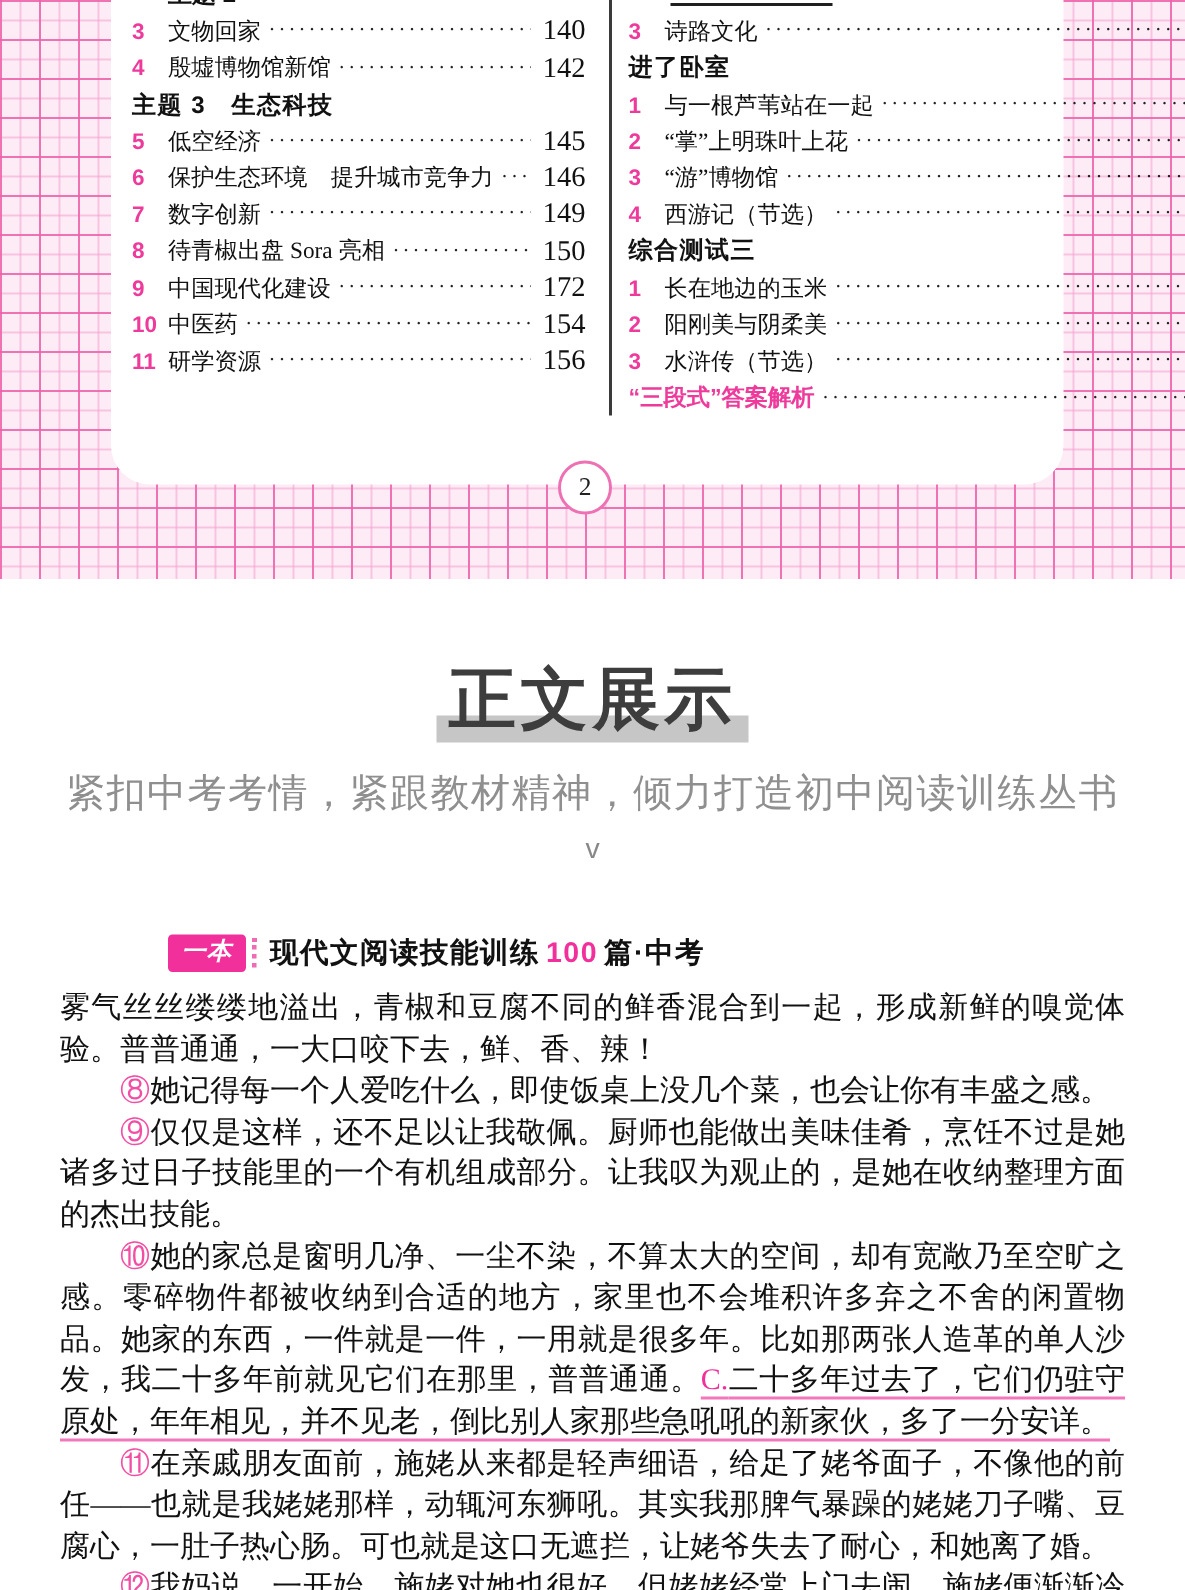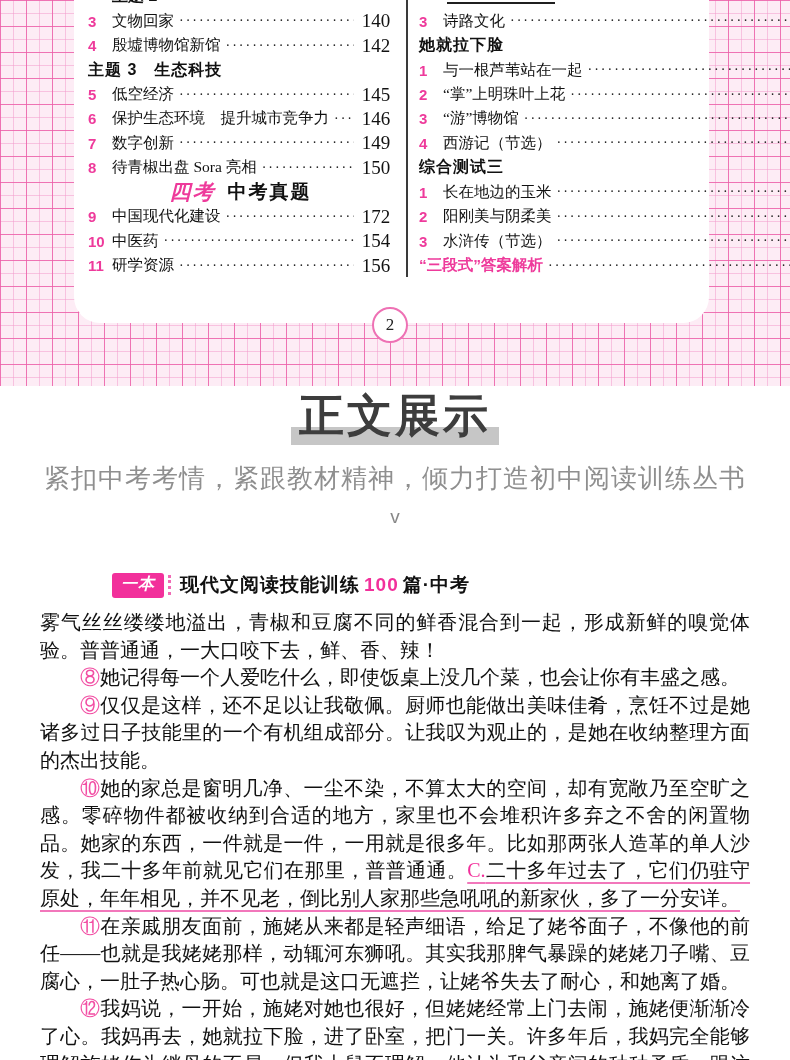--- a/index.html
+++ b/index.html
@@ -37,21 +37,21 @@
   .partial{height:9px;overflow:hidden;position:relative;}
   .partial span{position:absolute;top:-14px;left:24px;font-weight:700;font-size:16px;
             font-family:"Liberation Sans",sans-serif;color:#111;}
   .rule-partial{height:9px;position:relative;}
   .rule-partial div{position:absolute;top:2px;left:28px;width:108px;height:2px;background:#1f1f1f;}
   .page-circle{position:absolute;left:372px;top:307px;width:36px;height:36px;background:#fff;
     border:2px solid #ee71b4;border-radius:50%;box-sizing:border-box;
     display:flex;align-items:center;justify-content:center;font-size:17px;color:#222;}
 
   
-  .mid-section{text-align:center;}
+  .mid-section{padding-top:50px;text-align:center;}
   .title-wrap{position:relative;display:inline-block;}
   .gray-bar{position:absolute;left:-8px;right:-8px;bottom:1px;height:18px;background:#c6c6c6;}
   .big-title{position:relative;margin:0;font-size:45px;font-weight:700;color:#3d3d3d;
     letter-spacing:3px;font-family:"Liberation Sans",sans-serif;}
   .subtitle{margin-top:15px;font-size:26px;color:#8f8f8f;letter-spacing:1px;
     font-family:"Liberation Sans",sans-serif;}
   .chevron{margin-top:10px;font-size:19px;color:#888;font-family:"Liberation Sans",sans-serif;}
 
   
   .sample-section{margin-top:44px;padding:0 40px;}
@@ -116,24 +116,20 @@
             <span class="t-title">数字创新</span>
             <span class="t-leader">··········································</span>
             <span class="t-page">149</span>
           </div>
           <div class="toc-row">
             <span class="t-num">8</span>
             <span class="t-title">待青椒出盘 Sora 亮相</span>
             <span class="t-leader">··········································</span>
             <span class="t-page">150</span>
           </div>
-          <div class="toc-row exam">
-            <span class="exam-script">四考</span>
-            <span class="exam-label">中考真题</span>
-          </div>
           <div class="toc-row">
             <span class="t-num">9</span>
             <span class="t-title">中国现代化建设</span>
             <span class="t-leader">··········································</span>
             <span class="t-page">172</span>
           </div>
           <div class="toc-row">
             <span class="t-num">10</span>
             <span class="t-title">中医药</span>
             <span class="t-leader">··········································</span>
@@ -152,21 +148,21 @@
               <div></div>
             </div>
 
           <div class="toc-row">
             <span class="t-num">3</span>
             <span class="t-title">诗路文化</span>
             <span class="t-leader">··········································</span>
 
           </div>
           <div class="toc-row heading">
-            <span>她就拉下脸</span>
+            <span>进了卧室</span>
           </div>
           <div class="toc-row">
             <span class="t-num">1</span>
             <span class="t-title">与一根芦苇站在一起</span>
             <span class="t-leader">··········································</span>
 
           </div>
           <div class="toc-row">
             <span class="t-num">2</span>
             <span class="t-title">“掌”上明珠叶上花</span>

